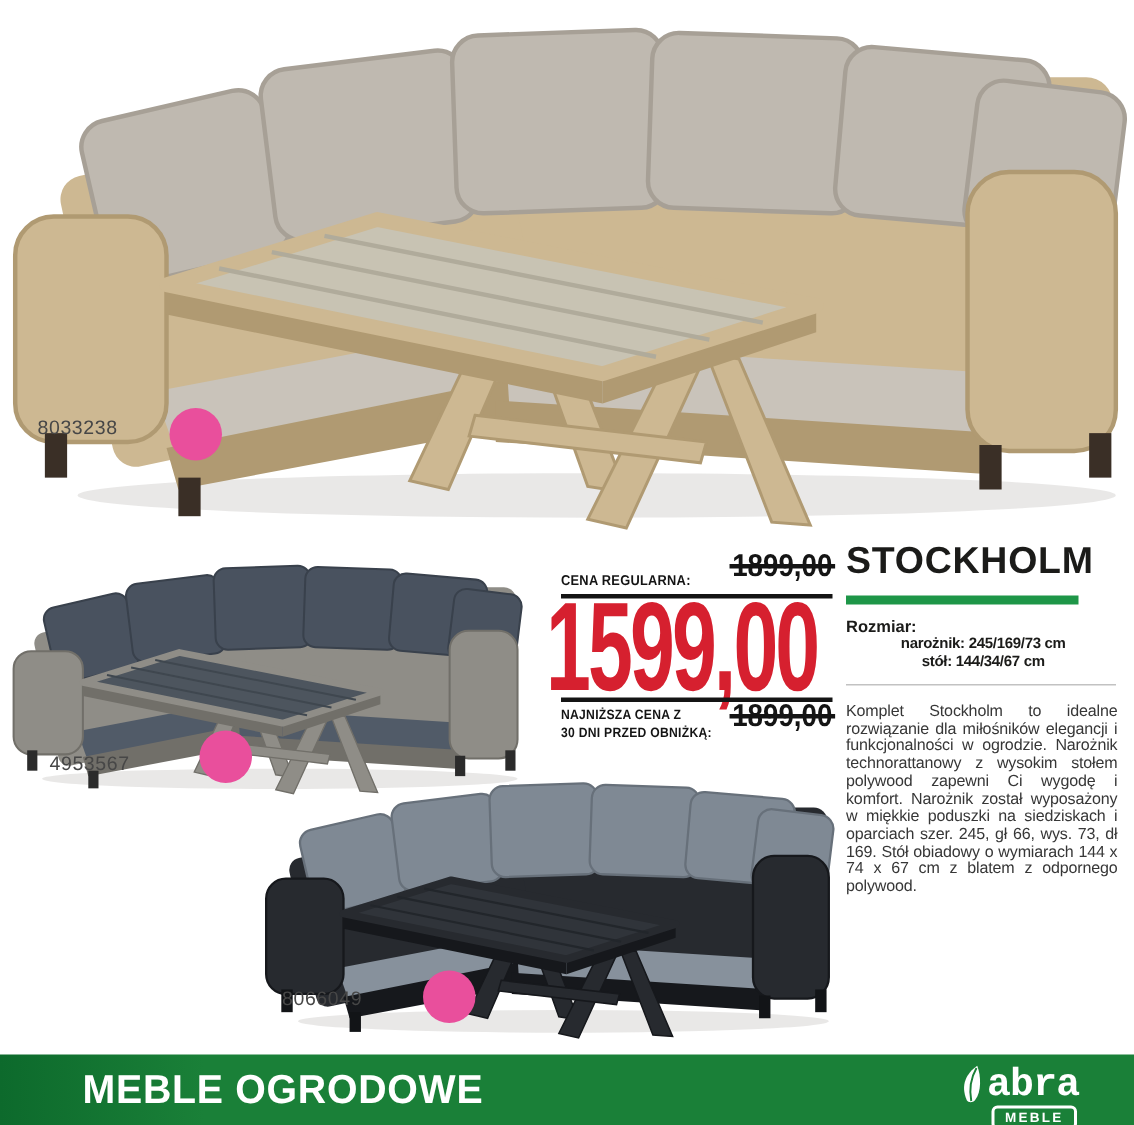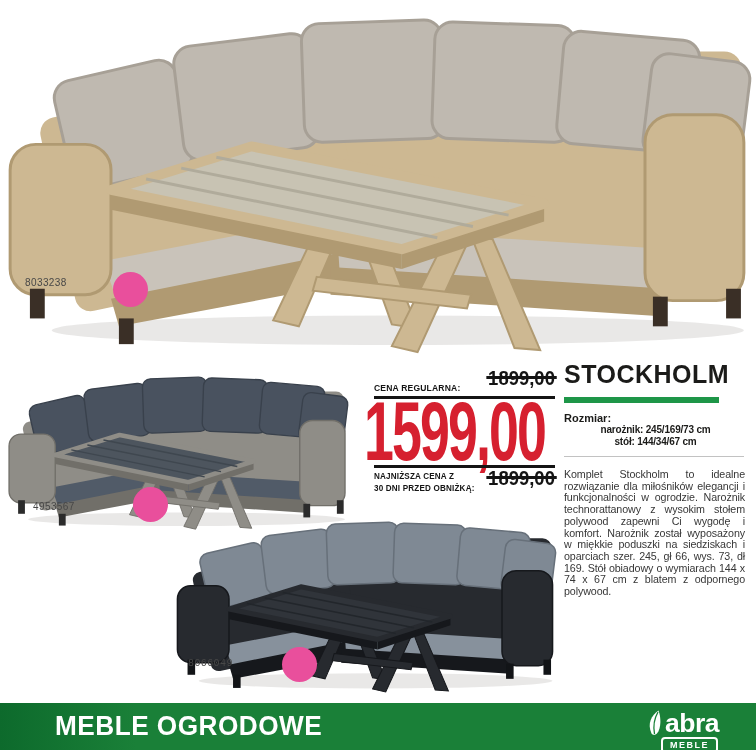--- a/index.html
+++ b/index.html
@@ -8,25 +8,25 @@
     font-family:"Liberation Sans", sans-serif;margin:0 auto;
   }
   
   .photo{position:absolute;}
   .photo svg{display:block;}
   .photo-1{left:0;top:0;width:756px;height:356px;}
   .photo-2{left:5px;top:368px;width:345px;height:163px;}
   .photo-3{left:168px;top:512px;width:395px;height:182px;}
 
   .code{
-    position:absolute;font-size:10px;color:#474747;letter-spacing:.4px;
+    position:absolute;font-size:13px;color:#474747;letter-spacing:.4px;
   }
   .code-1{left:25px;top:277px;}
   .code-2{left:33px;top:501px;}
-  .code-3{left:188px;top:658px;font-family:Liberation Mono, monospace;}
+  .code-3{left:188px;top:658px;}
 
   .dot{position:absolute;width:35px;height:35px;border-radius:50%;}
   .dot-1{left:113px;top:272px;}
   .dot-2{left:133px;top:487px;}
   .dot-3{left:282px;top:647px;}
 
   
   .price-block{position:absolute;left:357px;top:365px;width:200px;height:140px;color:#141414;}
   .regular-label{
     position:absolute;left:17px;top:17px;font-size:9.5px;font-weight:bold;
@@ -70,21 +70,21 @@
   
   .footer-bar{
     position:absolute;left:0;top:703px;width:756px;height:47px;
     display:flex;align-items:center;
   }
   .footer-category{
     margin-left:55px;color:#ffffff;font-size:27px;font-weight:bold;letter-spacing:.5px;
     transform:scaleX(.97);transform-origin:left center;white-space:nowrap;
   }
   .logo{position:absolute;right:38px;top:8px;display:flex;flex-direction:column;align-items:flex-end;}
-  .logo-top{display:flex;align-items:flex-start;}
+  .logo-top{display:flex;align-items:flex-start;font-family:Liberation Mono, monospace;}
   .leaf{width:17px;height:26px;margin-right:2px;margin-top:-1px;}
   .logo-brand{
     color:#fff;font-size:26px;font-weight:bold;line-height:24px;letter-spacing:-.5px;
     transform:scaleX(1.02);transform-origin:left center;
   }
   .logo-badge{
     margin-top:1px;border:2px solid #fff;border-radius:4px;color:#fff;
     font-size:9px;font-weight:bold;letter-spacing:1.5px;padding:0 7px;line-height:12px;
   }
 </style>

